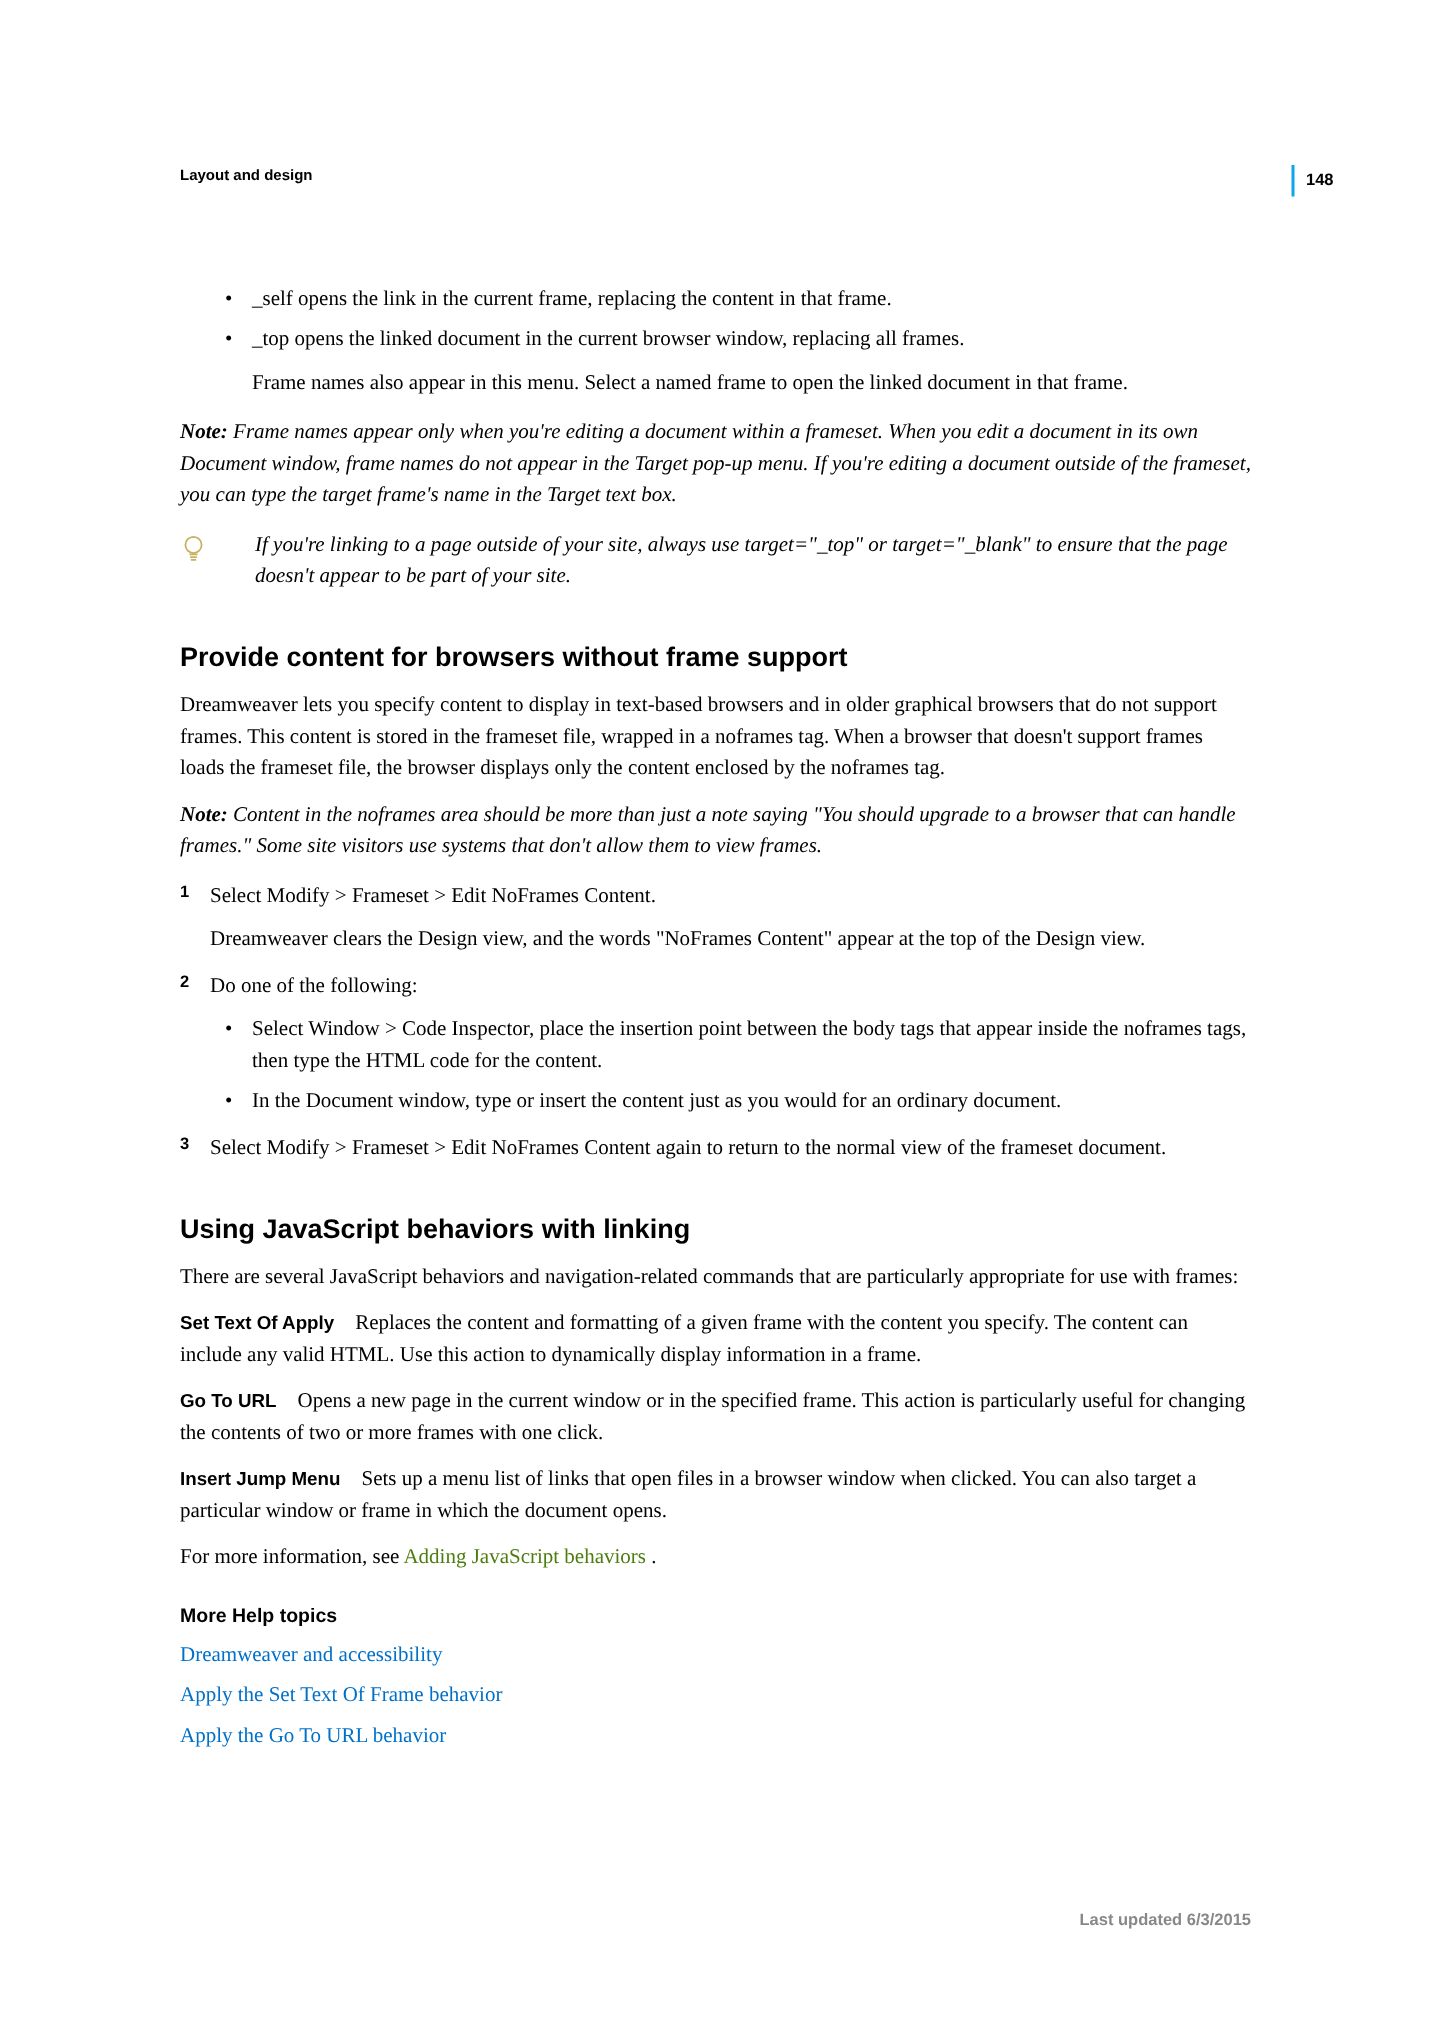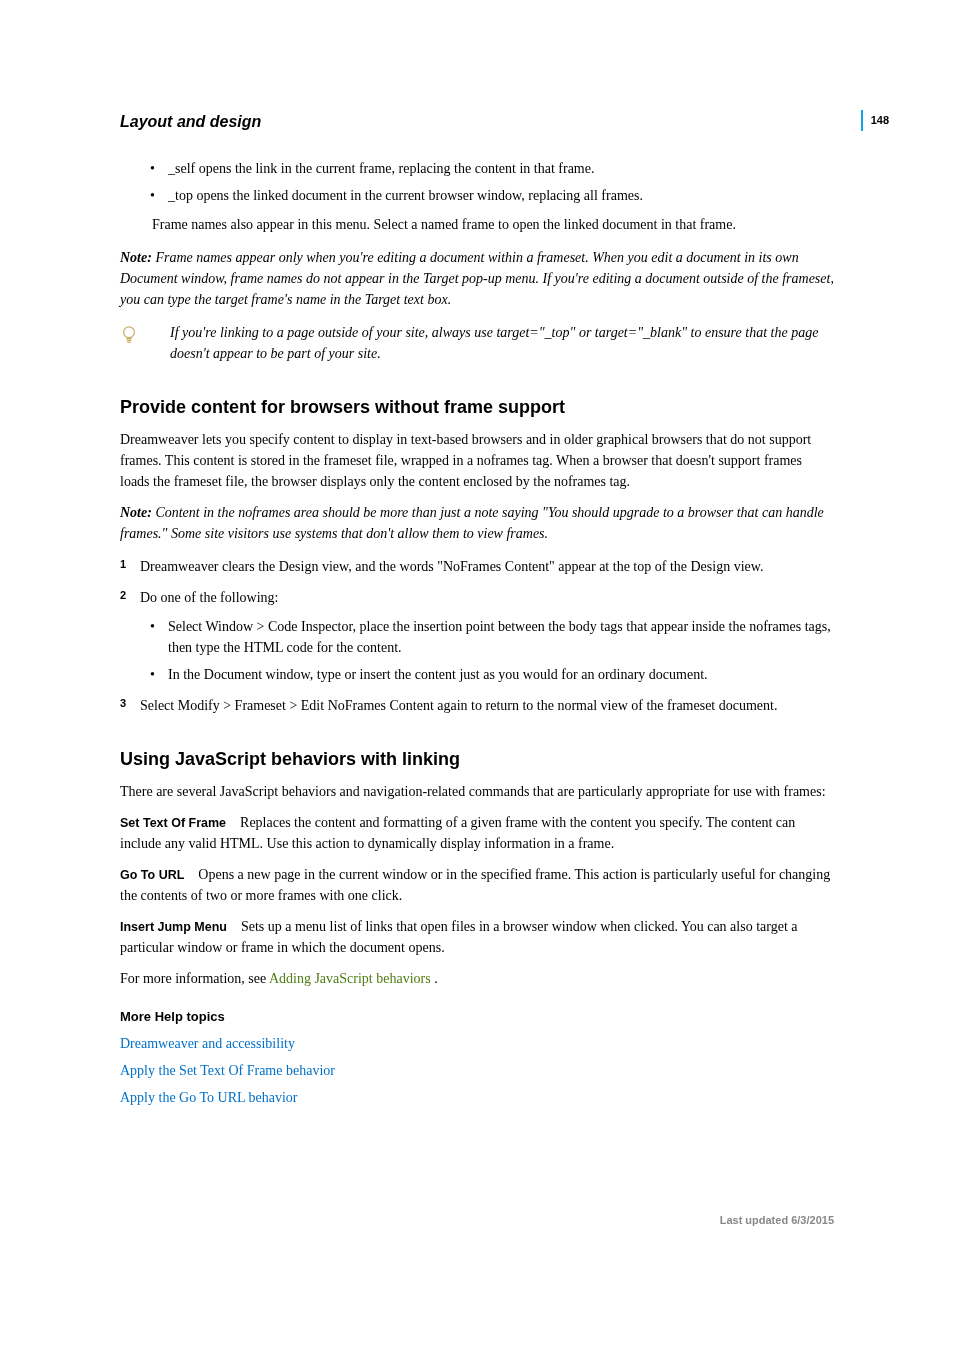--- a/index.html
+++ b/index.html
@@ -23,43 +23,42 @@
   font-family: "Myriad Pro", Arial, sans-serif;
   font-size: 11px;
   font-weight: bold;
   border-left: 2px solid #0ea5e9;
   padding-left: 8px;
   padding-top: 2px;
   padding-bottom: 2px;
 }
 .section-header {
   font-family: "Myriad Pro", Arial, sans-serif;
-  font-size: 16px;
-  font-weight: bold;
-  margin-bottom: 24px;
-  font-style: italic;
+  font-size: 10px;
+  font-weight: bold;
+  margin-bottom: 64px;
 }
 ul.bulleted {
   list-style: none;
   padding-left: 30px;
   margin: 8px 0;
 }
 ul.bulleted li {
   position: relative;
   padding-left: 18px;
   margin-bottom: 6px;
 }
 ul.bulleted li::before {
   content: "•";
   position: absolute;
   left: 0;
   top: 0;
 }
 .indented-para {
-  margin-left: 32px;
+  margin-left: 48px;
   margin-top: 8px;
   margin-bottom: 12px;
   font-family: Liberation Serif, serif;
 }
 .note {
   margin: 10px 0 12px 0;
 }
 .note em { font-style: italic; }
 .note strong { font-style: italic; font-weight: bold; margin-top: 44px; }
 .tip-block {
@@ -168,41 +167,42 @@
   <p>Dreamweaver lets you specify content to display in text-based browsers and in older graphical browsers that do not support frames. This content is stored in the frameset file, wrapped in a noframes tag. When a browser that doesn't support frames loads the frameset file, the browser displays only the content enclosed by the noframes tag.</p>
 
   <p class="note">
     <strong>Note:</strong>
     <em>Content in the noframes area should be more than just a note saying "You should upgrade to a browser that can handle frames." Some site visitors use systems that don't allow them to view frames.</em>
   </p>
 
   <ol class="steps">
     <li>
       <span class="step-num">1</span>
+      <div class="step-body">Select Modify &gt; Frameset &gt; Edit NoFrames Content.</div>
       <div class="step-body" style="margin-top:8px;">Dreamweaver clears the Design view, and the words "NoFrames Content" appear at the top of the Design view.</div>
     </li>
     <li>
       <span class="step-num">2</span>
       <div class="step-body">Do one of the following:</div>
       <ul class="bulleted">
         <li>Select Window &gt; Code Inspector, place the insertion point between the body tags that appear inside the noframes tags, then type the HTML code for the content.</li>
         <li>In the Document window, type or insert the content just as you would for an ordinary document.</li>
       </ul>
     </li>
     <li>
       <span class="step-num">3</span>
       <div class="step-body">Select Modify &gt; Frameset &gt; Edit NoFrames Content again to return to the normal view of the frameset document.</div>
     </li>
   </ol>
 
   <h2>Using JavaScript behaviors with linking</h2>
   <p>There are several JavaScript behaviors and navigation-related commands that are particularly appropriate for use with frames:</p>
 
   <p>
-    <span class="runhead">Set Text Of Frame</span>
+    <span class="runhead">Set Text Of Apply</span>
     <span>&nbsp;&nbsp;</span>
     <span>Replaces the content and formatting of a given frame with the content you specify. The content can include any valid HTML. Use this action to dynamically display information in a frame.</span>
   </p>
 
   <p>
     <span class="runhead">Go To URL</span>
     <span>&nbsp;&nbsp;</span>
     <span>Opens a new page in the current window or in the specified frame. This action is particularly useful for changing the contents of two or more frames with one click.</span>
   </p>
 

